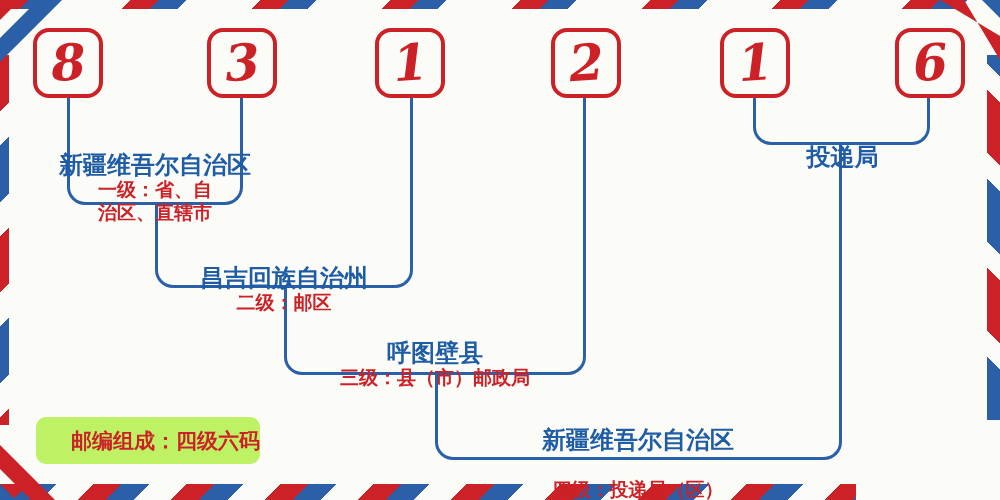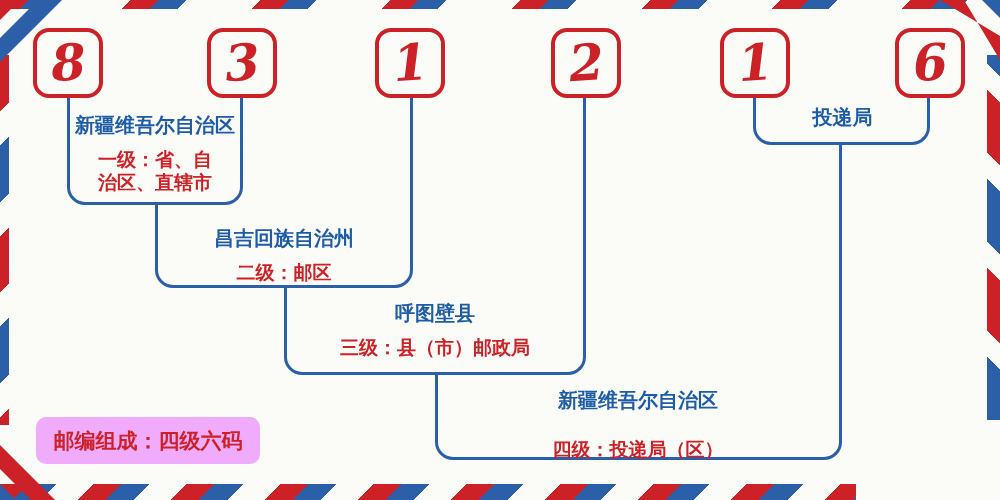--- a/index.html
+++ b/index.html
@@ -75,41 +75,42 @@
     border-bottom: 3px solid #2b5fa8;
     border-radius: 0 0 18px 18px;
   }
   .stub { position: absolute; width: 3px; background: #2b5fa8; }
 
   
   .label { position: absolute; text-align: center; }
   .label-name {
     color: #1f5ca6;
     font-weight: bold;
-    font-size: 20px;
+    font-size: 24px;
     line-height: 26px;
+    margin-top: 40px;
   }
   .label-desc {
     color: #cc2127;
     font-weight: bold;
     font-size: 19px;
     line-height: 23px;
     white-space: pre-line;
-    margin-top: 10px;
+    margin-top: 0;
   }
   .label.l4 .label-desc { margin-top: 25px; }
 
   
   .badge {
     position: absolute;
     left: 36px; top: 417px;
     width: 224px; height: 47px;
-    background: #f0abfc;
+    background: #bef264;
     border-radius: 10px;
-    display: flex; align-items: center; justify-content: center;
+    display: flex; align-items: center; justify-content: flex-end;
   }
   .badge-text {
     color: #cc2127;
     font-weight: bold;
     font-size: 21px;
   }
 </style>
 </head>
 <body>
 

